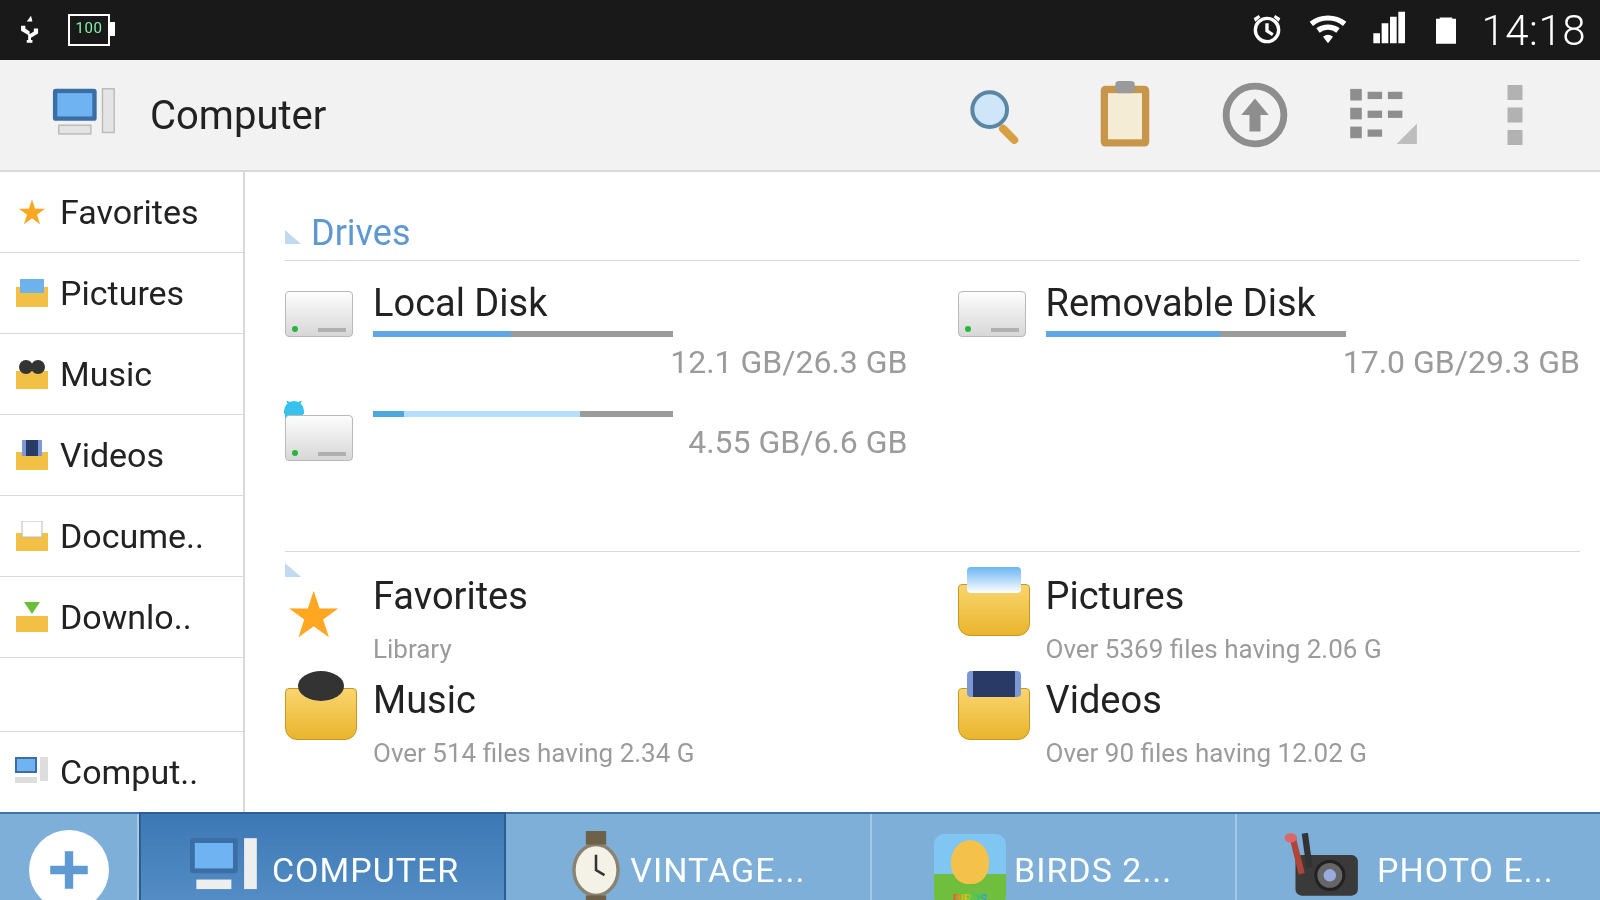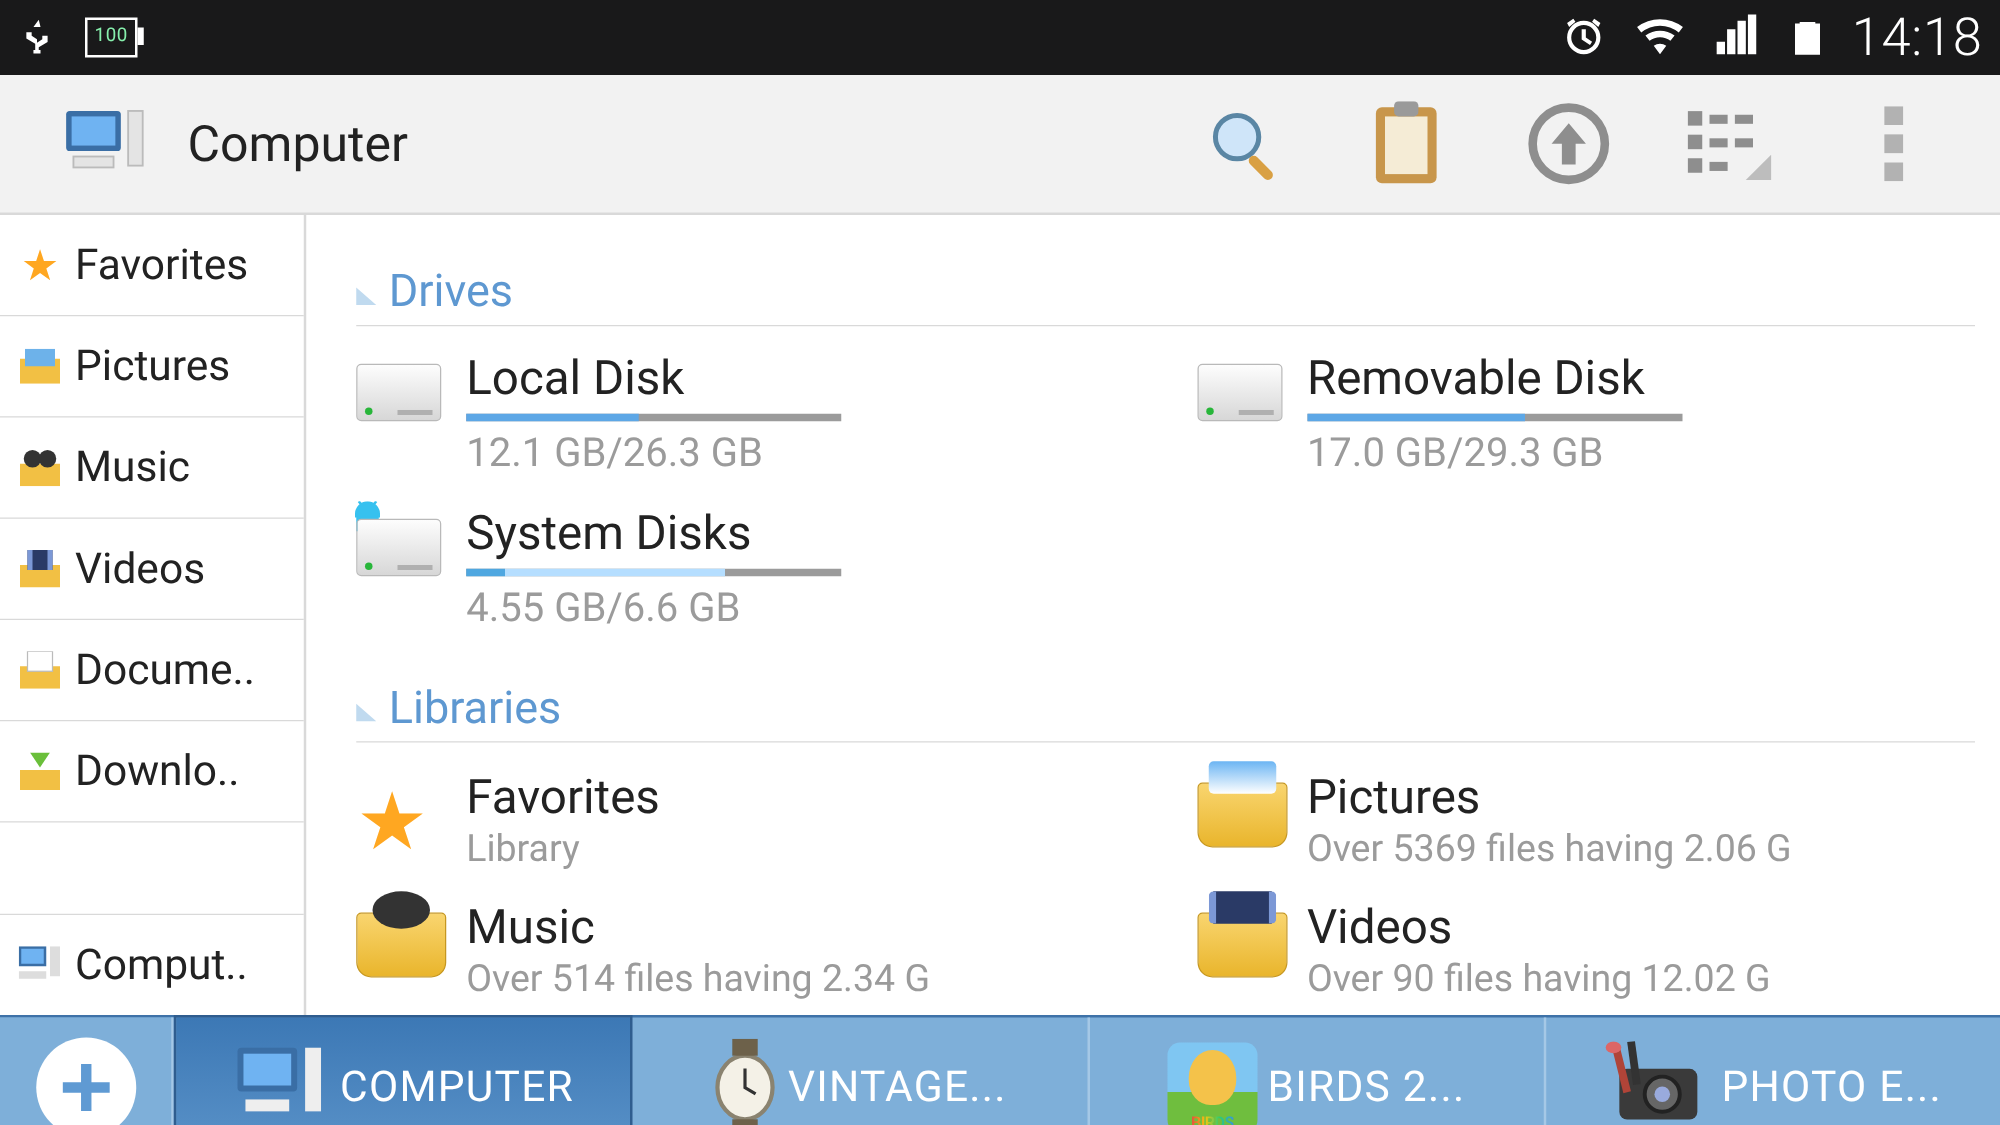--- a/index.html
+++ b/index.html
@@ -42,28 +42,28 @@
 
 #content{flex:1;padding:10px 20px 0 40px;overflow:hidden;}
 .section-h{color:#5e98d1;font-size:36px;margin:30px 0 6px;border-bottom:1px solid var(--divider);padding:0 0 6px 26px;position:relative;}
 .section-h .tri{position:absolute;left:0;top:18px;width:0;height:0;border-left:16px solid #c0daef;border-top:14px solid transparent;}
 
 .grid{display:grid;grid-template-columns:1fr 1fr;column-gap:50px;}
 .drive{display:flex;align-items:flex-start;height:110px;margin-top:14px;}
 .drive .dic{width:80px;height:60px;margin-right:8px;margin-top:10px;}
 .drive .dr-text{flex:1;}
 .drive .dr-name{font-size:38px;color:#222;}
-.drive .dr-sub{font-size:32px;color:var(--muted);margin-top:4px;}
+.drive .dr-sub{font-size:32px;color:var(--muted);margin-top:4px;text-align:right;}
 .bar{width:300px;height:6px;background:var(--muted);margin:6px 0;}
 .bar>span{display:block;height:100%;background:var(--prog-blue);}
 
 .lib{display:flex;align-items:flex-start;height:104px;}
 .lib .lic{width:80px;height:66px;margin-right:8px;margin-top:10px;}
 .lib .lib-name{font-size:38px;}
-.lib .lib-sub{font-size:30px;color:var(--muted);margin-top:2px;}
+.lib .lib-sub{font-size:26px;color:var(--muted);margin-top:16px;}
 
 
 #bottom{height:112px;background:var(--blue-light);display:flex;border-top:2px solid #3e72a8;}
 .plus{width:137px;background:var(--blue-light);display:flex;align-items:center;justify-content:center;border-right:2px solid #a5c8e6;}
 .plus .circle{width:80px;height:80px;border-radius:50%;background:#fff;display:flex;align-items:center;justify-content:center;}
 .plus .circle svg{fill:var(--blue);}
 .tab{flex:1;display:flex;align-items:center;justify-content:center;color:#fff;font-size:34px;letter-spacing:1px;border-right:2px solid #a5c8e6;}
 .tab.sel{background:linear-gradient(#3c78b5,#5b93c9);border:2px solid #2f5d8f;margin:-2px 0;}
 .tab svg,.tab .tabic{margin-right:8px;}
 
@@ -258,32 +258,30 @@
       </div>
       <div class="drive">
         <div class="dic" style="position:relative">
           <svg width="26" height="26" style="position:absolute;left:-4px;top:-14px">
               <path fill="#37c1ef" d="M4 10a9 9 0 0118 0v2H4zM6 0l3 4M20 0l-3 4" stroke="#37c1ef" stroke-width="2"></path>
               <rect x="4" y="12" width="18" height="12" fill="#37c1ef"></rect>
             </svg>
           <div class="diskimg"></div>
         </div>
         <div class="dr-text">
-          <div class="dr-name">System Disks</div>
           <div class="bar">
               <span style="width:69%;background:linear-gradient(90deg,#4fa7e0 15%,#b5deff 15%)"></span>
             </div>
           <div class="dr-sub">4.55 GB/6.6 GB</div>
         </div>
       </div>
     </div>
 
     <div class="section-h">
       <span class="tri"></span>
-      <span>Libraries</span>
     </div>
     <div class="grid" style="margin-top:22px">
       <div class="lib">
         <div class="lic"><span class="star">★</span></div>
         <div>
             <div class="lib-name">Favorites</div>
         <div class="lib-sub">Library</div>
           </div>
       </div>
       <div class="lib">

